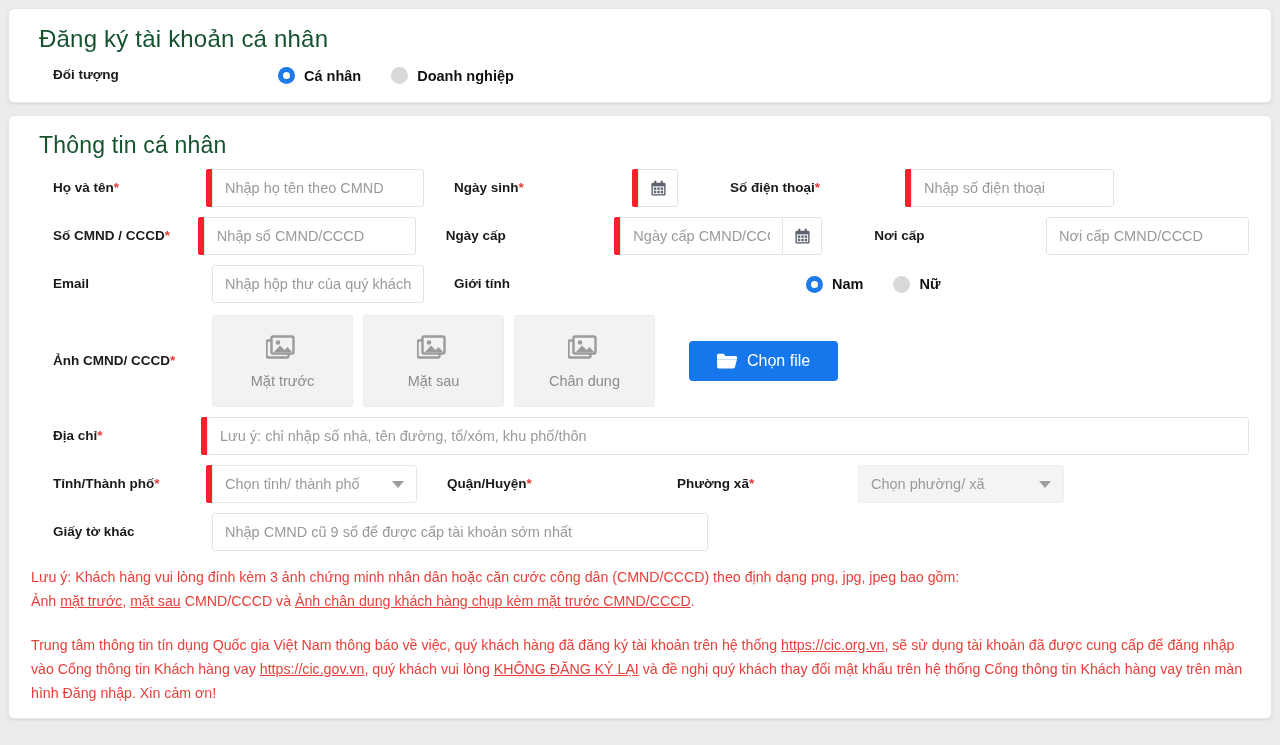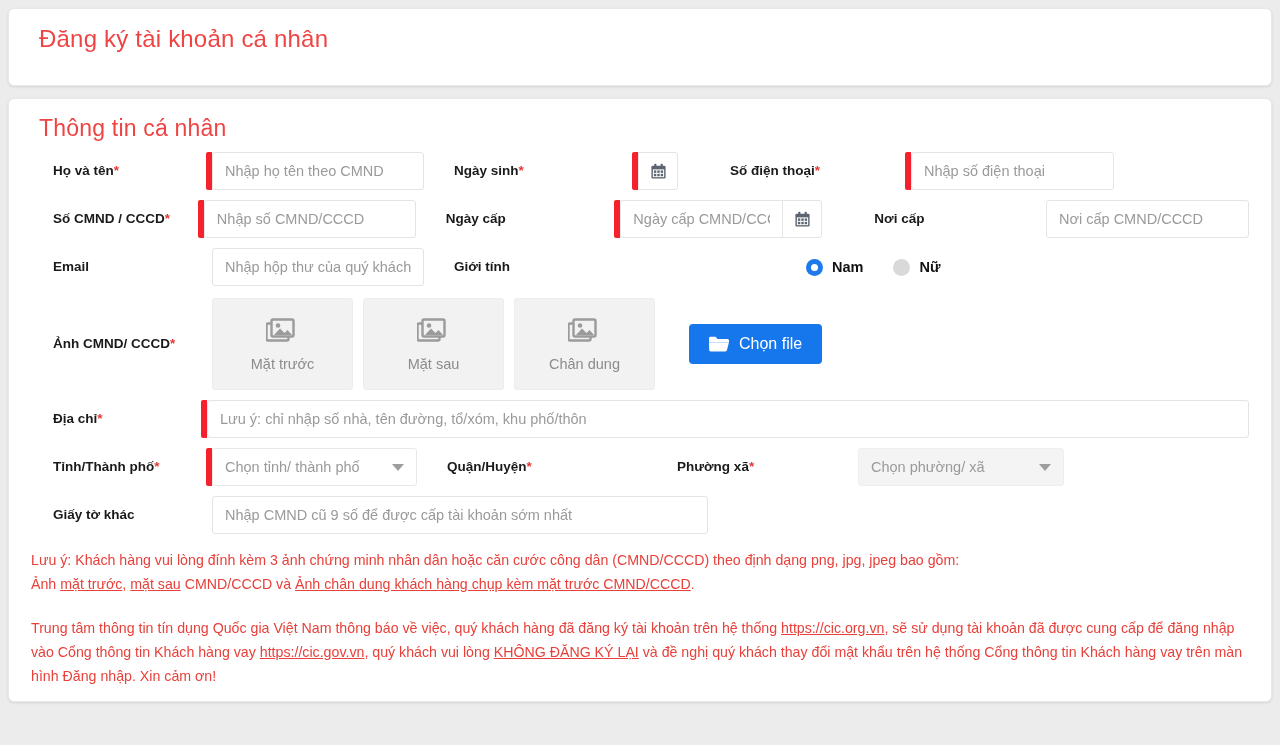--- a/index.html
+++ b/index.html
@@ -16,21 +16,21 @@
   .card {
     background: #ffffff;
     border-radius: 6px;
     border: 1px solid #e8e8e8;
     box-shadow: 0 1px 3px rgba(0,0,0,0.10);
   }
   .card-top { padding: 14px 22px 18px 22px; margin-bottom: 12px; }
   .card-main { padding: 14px 22px 16px 22px; height: 604px; }
 
   .section-title {
-    color: #ef4444;
+    color: #14532d;
     font-size: 24px;
     font-weight: 400;
     letter-spacing: .2px;
     margin: 2px 0 14px 8px;
   }
   .section-title.main { font-size: 23px; margin-bottom: 10px; }
 
   
   .row { display: flex; align-items: center; }
 
@@ -141,21 +141,21 @@
   }
   .upbox .uplabel { font-size: 14.5px; color: #8c8c8c; margin-top: 9px; }
   .chonfile {
     margin-left: 24px;
     height: 40px;
     background: #1677ed;
     color: #ffffff;
     border: none;
     border-radius: 4px;
     font-size: 16px;
-    padding: 0 20px;
+    padding: 0 28px;
     display: flex; align-items: center; gap: 10px;
     cursor: pointer;
     font-family: "Liberation Sans", "DejaVu Sans", sans-serif;
   }
 
   
   .notice {
     color: #e8403a;
     font-size: 14.2px;
     line-height: 24px;
@@ -168,20 +168,33 @@
   .notice2 { margin-top: 20px; }
   .link-blue { color: #3d8bfd; text-decoration: none; }
 </style>
 </head>
 <body>
 
 <div class="page">
 
   <div class="card card-top">
     <div class="section-title">Đăng ký tài khoản cá nhân</div>
+    <div class="row">
+      <div class="label lbl-c1">Đối tượng</div>
+      <div class="radio-group" style="margin-left:72px;">
+        <div class="radio-item">
+          <span class="radio"></span>
+          <span class="radio-label">Cá nhân</span>
+        </div>
+        <div class="radio-item">
+          <span class="radio off"></span>
+          <span class="radio-label">Doanh nghiệp</span>
+        </div>
+      </div>
+    </div>
   </div>
 
   <div class="card card-main">
     <div class="section-title main">Thông tin cá nhân</div>
 
     <div class="row" style="margin-bottom:10px;">
       <div class="label lbl-c1">
         <span>Họ và tên</span><span class="req">*</span>
       </div>
       <div class="fieldwrap">

